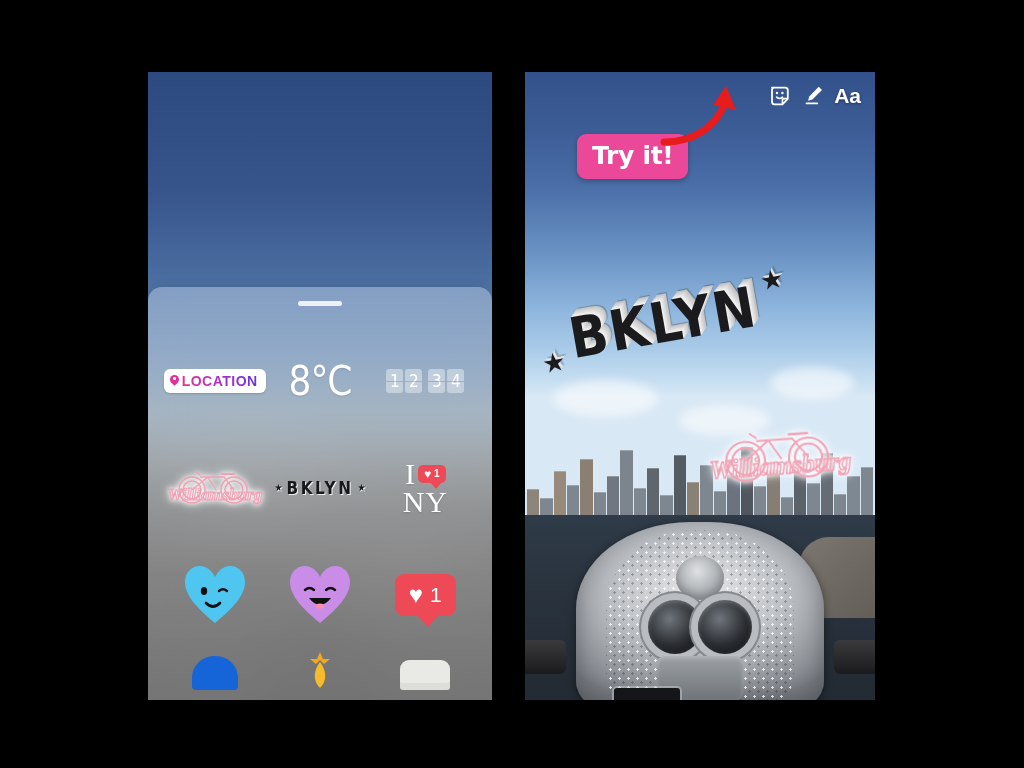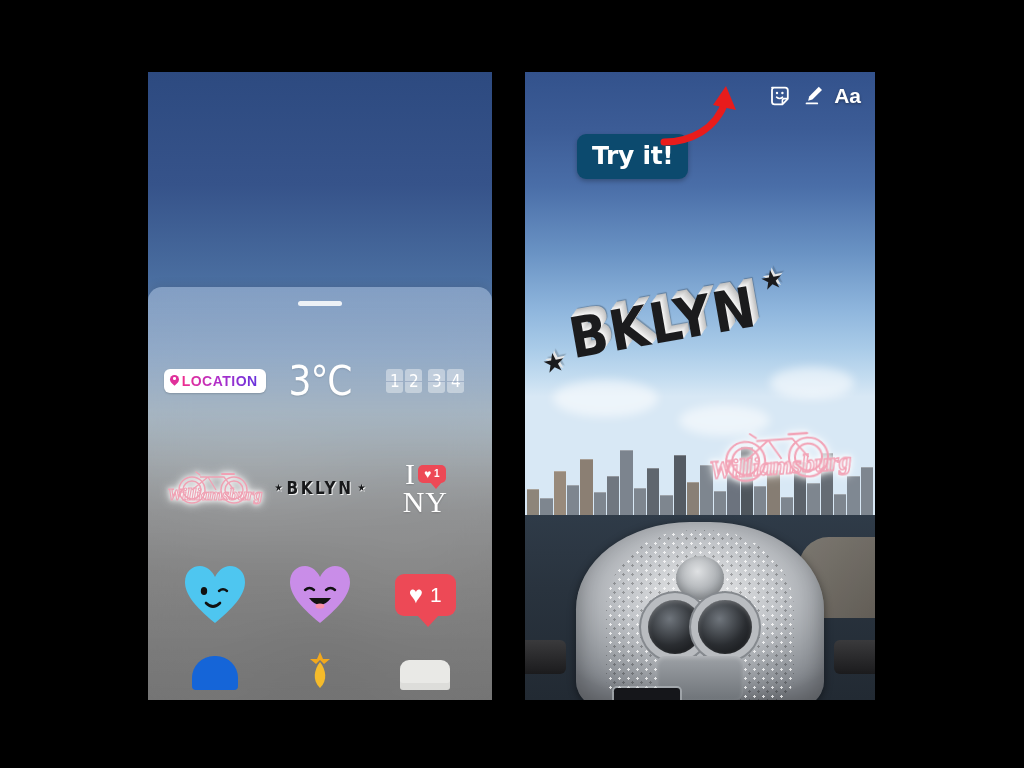--- a/index.html
+++ b/index.html
@@ -282,21 +282,21 @@
   }
   .tb-btn { color:#fff; display:flex; align-items:center; justify-content:center;
             cursor:pointer; }
   .tb-aa { font-size:21px; font-weight:700; letter-spacing:0;
            font-family:"Liberation Sans",sans-serif;
            text-shadow:0 1px 3px rgba(0,0,0,.4); }
 
   
   .tryit {
     position:absolute; left:52px; top:62px; z-index:7;
-    background:#0c4a6e; color:#fff;
+    background:#ec4899; color:#fff;
     font-size:25px; font-weight:700; letter-spacing:-.3px;
     padding:7px 15px 9px; border-radius:9px;
     box-shadow:0 2px 5px rgba(0,0,0,.28);
     font-family:"DejaVu Sans","Liberation Sans",sans-serif;
   }
   .arrow { position:absolute; left:135px; top:8px; z-index:7; }
 
   
   .bklyn-big {
     position:absolute; left:12px; top:218px; z-index:5;
@@ -336,21 +336,21 @@
       <div class="sticker-grid">
 
         <div class="cell">
           <span class="st-location">
             <span class="pin"></span>
             <span class="txt">LOCATION</span>
           </span>
         </div>
 
         <div class="cell">
-          <span class="st-temp">3°C</span>
+          <span class="st-temp">8°C</span>
         </div>
 
         <div class="cell">
           <span class="st-clock">
             <span class="grp">
               <span class="d">1</span>
               <span class="d">2</span>
             </span>
             <span class="grp">
               <span class="d">3</span>

